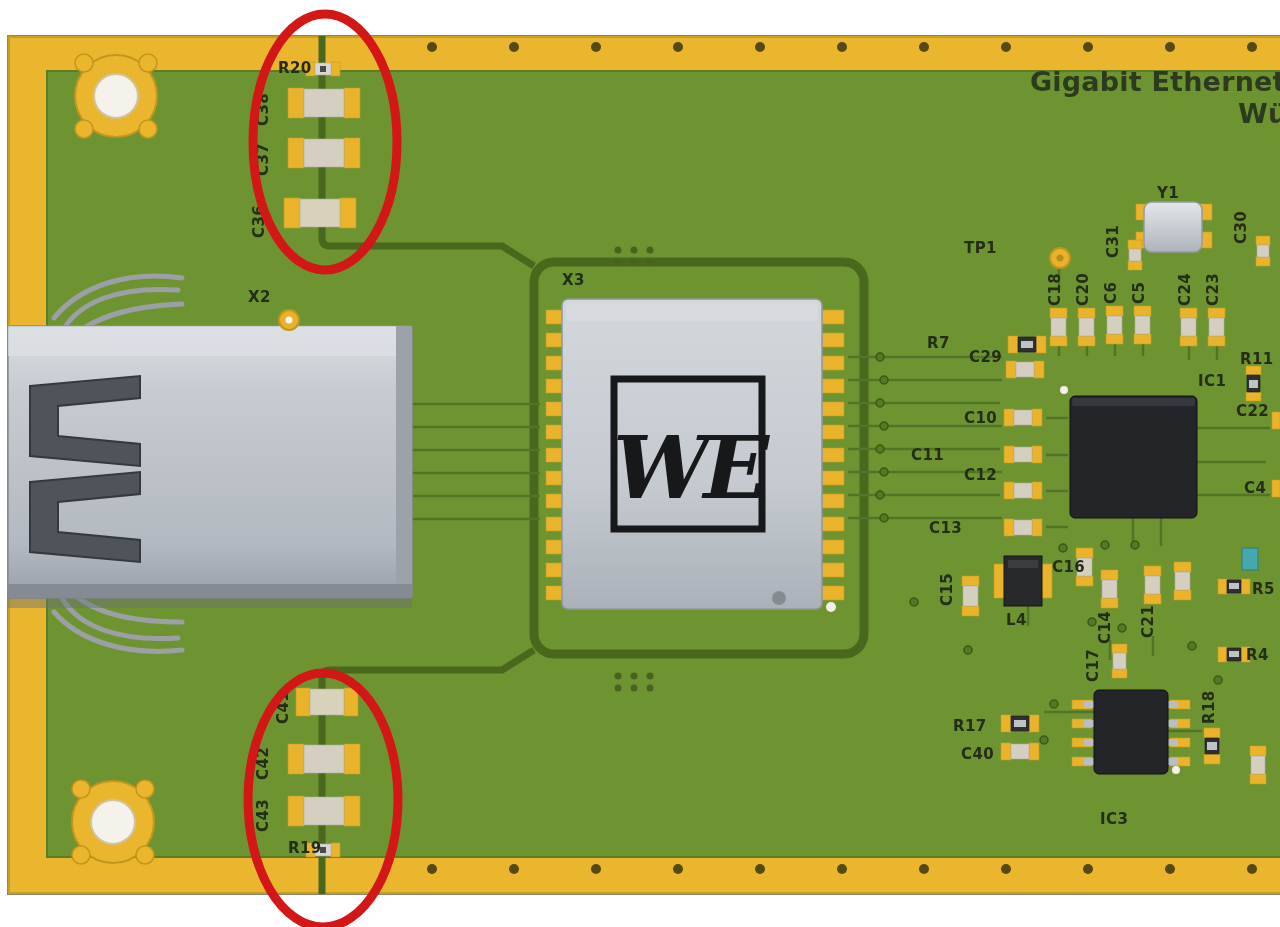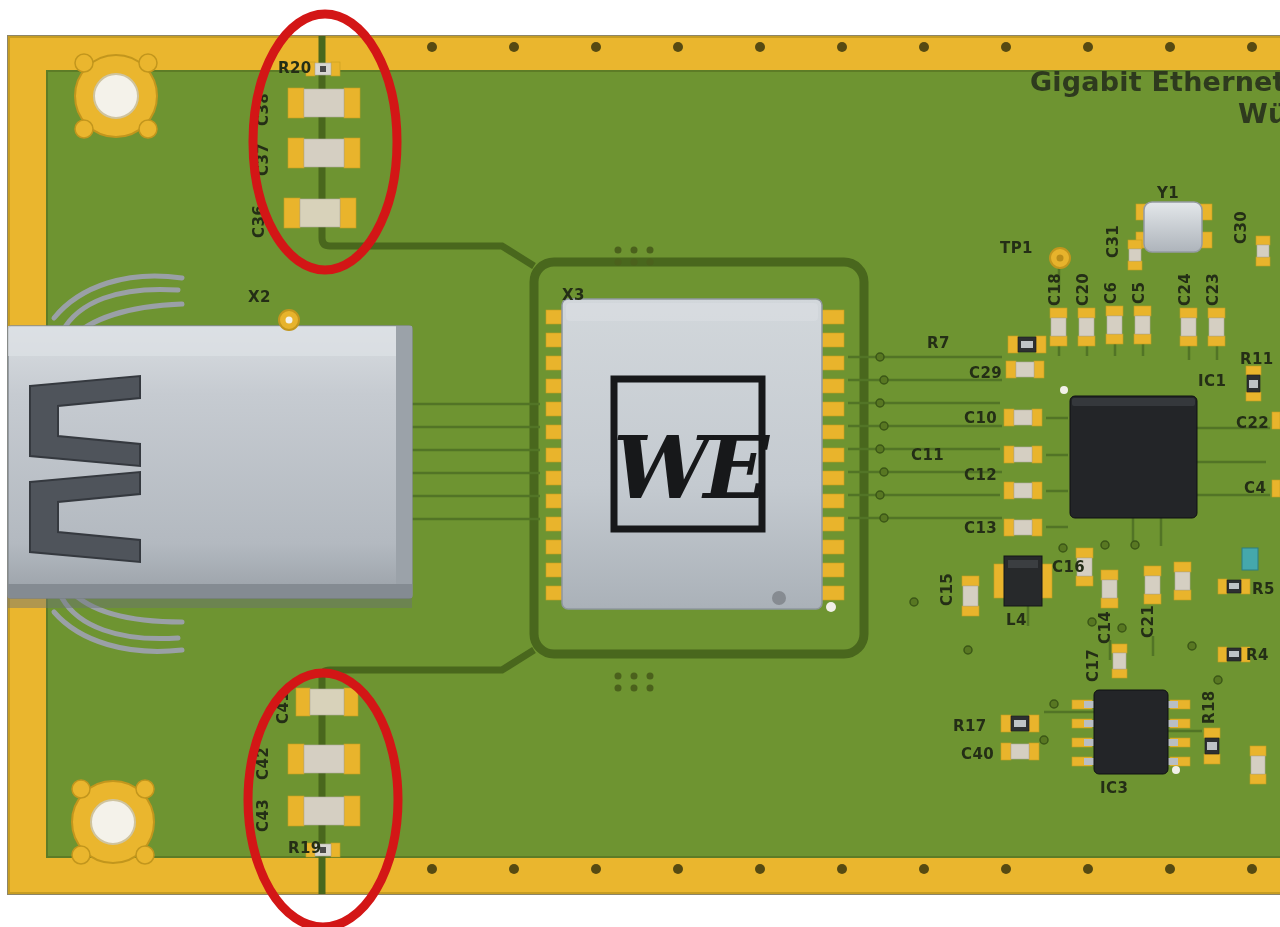--- a/index.html
+++ b/index.html
@@ -469,22 +469,22 @@
         <rect x="1242" y="548" width="16" height="22" fill="#45a8ac" stroke="#2c7d80"></rect>
       </g>
     </g>
   </svg>
 
   <div>
     <span class="title" style="left:1030px;top:68px">Gigabit Ethernet</span>
     <span class="title" style="left:1238px;top:100px">Wü</span>
 
     <span class="lbl" style="left:248px;top:290px">X2</span>
-    <span class="lbl" style="left:562px;top:288px">X3</span>
-    <span class="lbl" style="left:1000px;top:241px">TP1</span>
+    <span class="lbl" style="left:562px;top:273px">X3</span>
+    <span class="lbl" style="left:964px;top:241px">TP1</span>
     <span class="lbl" style="left:1157px;top:186px">Y1</span>
 
     <span class="lbl" style="left:278px;top:61px">R20</span>
     <span class="lbl v" style="left:256px;top:126px">C38</span>
     <span class="lbl v" style="left:256px;top:176px">C37</span>
     <span class="lbl v" style="left:252px;top:238px">C36</span>
     <span class="lbl v" style="left:276px;top:724px">C41</span>
     <span class="lbl v" style="left:256px;top:780px">C42</span>
     <span class="lbl v" style="left:256px;top:832px">C43</span>
     <span class="lbl" style="left:288px;top:841px">R19</span>
@@ -492,43 +492,43 @@
     <span class="lbl v" style="left:1106px;top:258px">C31</span>
     <span class="lbl v" style="left:1234px;top:244px">C30</span>
     <span class="lbl v" style="left:1048px;top:306px">C18</span>
     <span class="lbl v" style="left:1076px;top:306px">C20</span>
     <span class="lbl v" style="left:1104px;top:304px">C6</span>
     <span class="lbl v" style="left:1132px;top:304px">C5</span>
     <span class="lbl v" style="left:1178px;top:306px">C24</span>
     <span class="lbl v" style="left:1206px;top:306px">C23</span>
 
     <span class="lbl" style="left:927px;top:336px">R7</span>
-    <span class="lbl" style="left:969px;top:366px">C29</span>
+    <span class="lbl" style="left:969px;top:350px">C29</span>
     <span class="lbl" style="left:1198px;top:374px">IC1</span>
     <span class="lbl" style="left:1240px;top:352px">R11</span>
-    <span class="lbl" style="left:1236px;top:416px">C22</span>
+    <span class="lbl" style="left:1236px;top:404px">C22</span>
     <span class="lbl" style="left:1244px;top:481px">C4</span>
 
     <span class="lbl" style="left:964px;top:411px">C10</span>
     <span class="lbl" style="left:911px;top:448px">C11</span>
     <span class="lbl" style="left:964px;top:468px">C12</span>
-    <span class="lbl" style="left:964px;top:521px">C13</span>
+    <span class="lbl" style="left:929px;top:521px">C13</span>
 
     <span class="lbl" style="left:1052px;top:560px">C16</span>
     <span class="lbl v" style="left:940px;top:606px">C15</span>
     <span class="lbl" style="left:1006px;top:613px">L4</span>
     <span class="lbl v" style="left:1098px;top:644px">C14</span>
     <span class="lbl v" style="left:1141px;top:638px">C21</span>
     <span class="lbl v" style="left:1086px;top:682px">C17</span>
     <span class="lbl" style="left:1252px;top:582px">R5</span>
     <span class="lbl" style="left:1246px;top:648px">R4</span>
 
     <span class="lbl" style="left:953px;top:719px">R17</span>
     <span class="lbl" style="left:961px;top:747px">C40</span>
-    <span class="lbl" style="left:1100px;top:781px">IC3</span>
+    <span class="lbl" style="left:1100px;top:812px">IC3</span>
     <span class="lbl v" style="left:1202px;top:724px">R18</span>
     <span class="lbl" style="left:1284px;top:730px">C25</span>
   </div>
 
   <svg class="layer" width="1280" height="927" viewBox="0 0 1280 927">
     <ellipse class="anno" cx="325" cy="142" rx="72" ry="128"></ellipse>
     <ellipse class="anno" cx="323" cy="800" rx="75" ry="127"></ellipse>
   </svg>
 
 </div>

